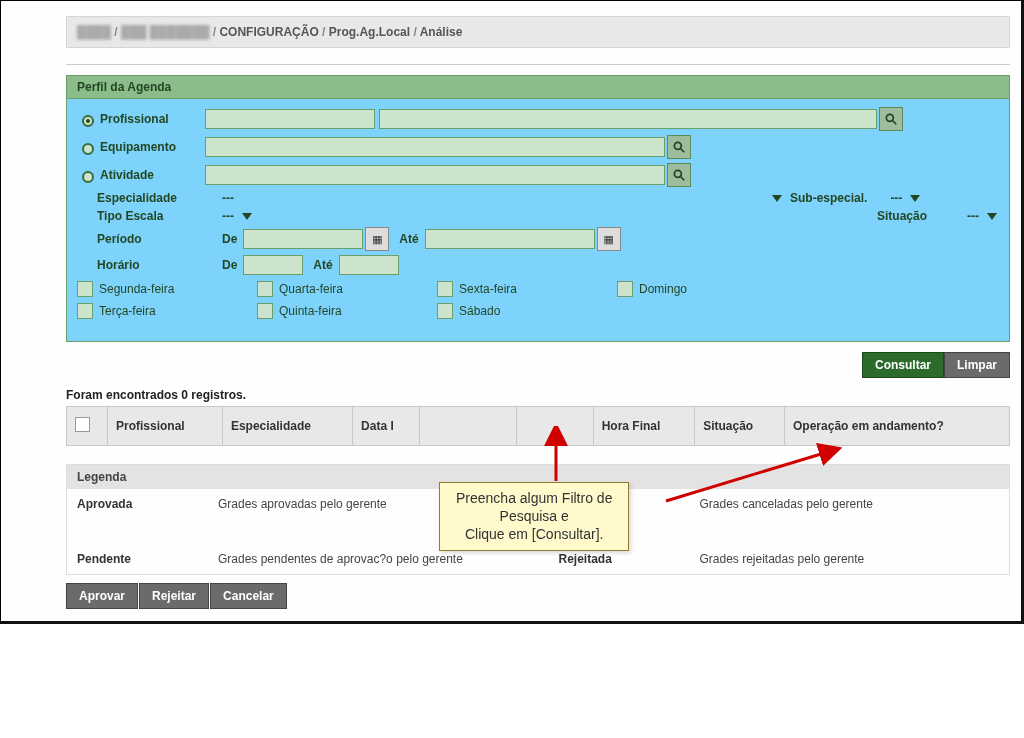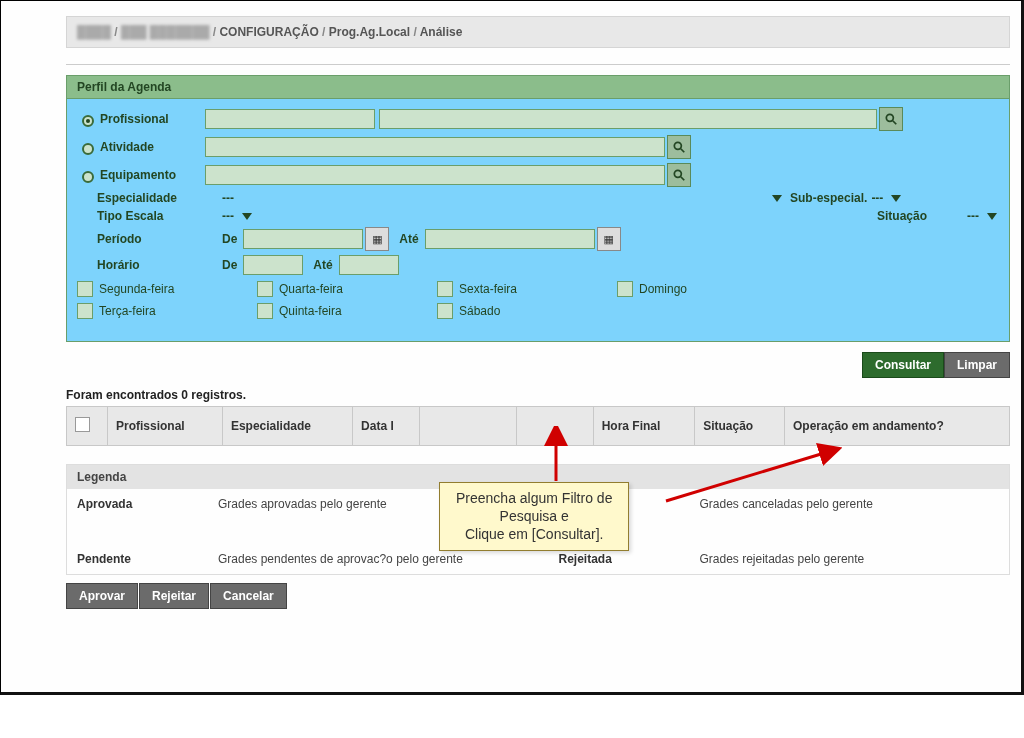--- a/index.html
+++ b/index.html
@@ -5,21 +5,21 @@
   body {
     margin: 0;
     padding: 0;
     font-family: Arial, sans-serif;
     font-size: 12px;
     background: #fff;
     color: #333;
   }
   .page {
     width: 1024px;
-    height: 695px;
+    height: 624px;
     position: relative;
     background: #fefefe;
     border: 1px solid #000;
     box-sizing: border-box;
   }
   .inner {
     position: absolute;
     left: 65px;
     top: 15px;
     width: 944px;
@@ -142,21 +142,21 @@
     border-right: 5px solid transparent;
     border-top: 7px solid #234623;
     display: inline-block;
     margin-left: 4px;
   }
   .spacer { flex: 1; }
   .sub-lbl {
     font-weight: bold;
     color: #234623;
     margin-left: 8px;
-    margin-right: 4px;
+    margin-right: 23px;
   }
   .chk {
     width: 14px; height: 14px;
     background: #cce3cc;
     border: 1px solid #6a9e6a;
     margin-right: 6px;
   }
   .day-col {
     width: 180px;
     display: flex;
@@ -304,33 +304,33 @@
           <span class="search-icon">
             <svg width="14" height="14" viewBox="0 0 24 24" fill="none" stroke="#234623" stroke-width="3">
                 <circle cx="10" cy="10" r="6"></circle>
                 <line x1="15" y1="15" x2="21" y2="21"></line>
               </svg>
           </span>
         </div>
 
         <div class="row">
           <input type="radio" class="radio" style="">
-          <span class="lbl" style="width:105px;">Atividade</span>
+          <span class="lbl">Equipamento</span>
           <input class="txt" style="width: 460px;">
           <span class="search-icon">
             <svg width="14" height="14" viewBox="0 0 24 24" fill="none" stroke="#234623" stroke-width="3">
                 <circle cx="10" cy="10" r="6"></circle>
                 <line x1="15" y1="15" x2="21" y2="21"></line>
               </svg>
           </span>
         </div>
 
         <div class="row">
           <input type="radio" class="radio" style="">
-          <span class="lbl">Equipamento</span>
+          <span class="lbl" style="width:105px;">Atividade</span>
           <input class="txt" style="width: 460px;">
           <span class="search-icon">
             <svg width="14" height="14" viewBox="0 0 24 24" fill="none" stroke="#234623" stroke-width="3">
                 <circle cx="10" cy="10" r="6"></circle>
                 <line x1="15" y1="15" x2="21" y2="21"></line>
               </svg>
           </span>
         </div>
 
         <div class="row">

